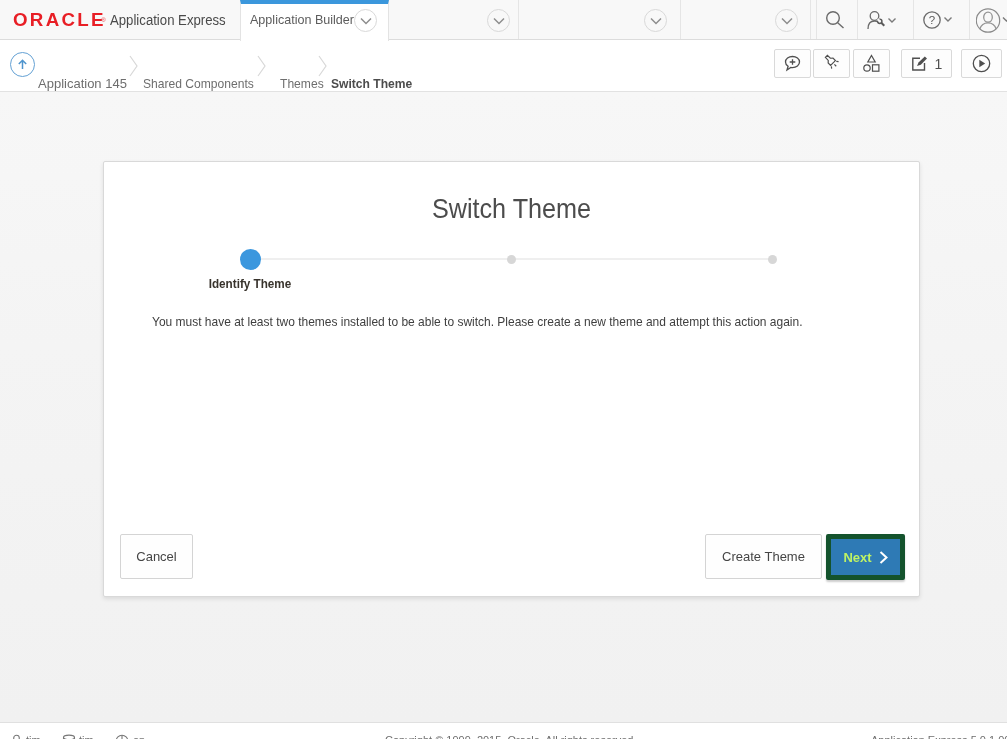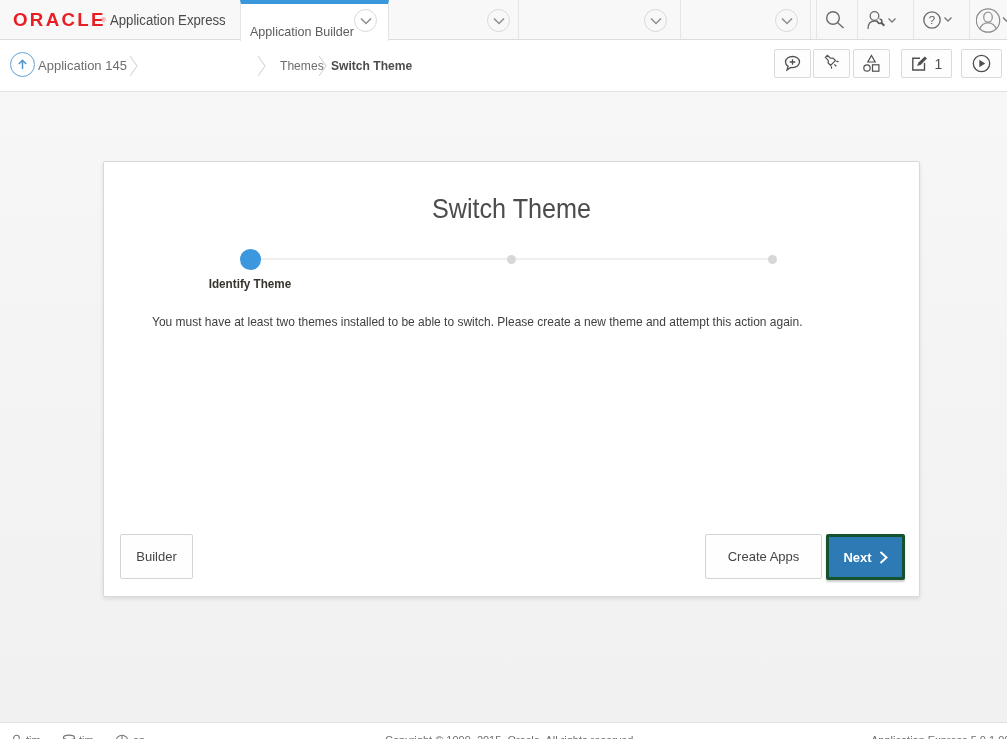--- a/index.html
+++ b/index.html
@@ -10,42 +10,42 @@
 .topbar { position:absolute; top:0; left:0; width:1007px; height:40px; background:#f8f8f8; border-bottom:1px solid #dcdcdc; }
 .hitem { position:absolute; top:0; height:39px; display:flex; align-items:center; }
 .oracle { color:#e81e25; font-weight:bold; font-size:18px; letter-spacing:2.2px; transform:scaleX(1.04); transform-origin:left center; padding-top:2px; }
 .reg { color:#e81e25; font-size:6px; vertical-align:11px; margin-left:-1px; }
 .logotxt { color:#4a4a4a; font-size:15.5px; transform:scaleX(0.85); transform-origin:left center; white-space:nowrap; }
 .tabtxt { color:#5c5c5c; font-size:13.5px; transform:scaleX(0.91); transform-origin:left center; white-space:nowrap; }
 .circ { position:absolute; top:9px; width:23px; height:23px; border:1px solid #d9d9d9; border-radius:50%; display:flex; align-items:center; justify-content:center; }
 .tab-active { position:absolute; left:240px; top:0; width:149px; height:41px; background:#fff; border-top:4px solid #3b97dc; border-left:1px solid #e3e3e3; border-right:1px solid #e3e3e3; z-index:1; }
 .vsep { position:absolute; top:0; height:39px; width:1px; background:#e5e5e5; z-index:2; }
 .hsvg { position:absolute; z-index:2; }
-.htext { position:absolute; z-index:2; top:0; height:39px; display:flex; align-items:flex-end; }
+.htext { position:absolute; z-index:2; top:0; height:39px; display:flex; align-items:center; }
 
 
 .crumbbar { position:absolute; top:40px; left:0; width:1007px; height:52px; background:#fff; border-bottom:1px solid #e2e2e2; }
 .upcirc { position:absolute; left:10px; top:12px; width:25px; height:25px; border:1px solid #64a1d4; border-radius:50%; display:flex; align-items:center; justify-content:center; }
-.crumb { position:absolute; top:0; height:51px; display:flex; align-items:center; font-size:13px; color:#6e6e6e; }
+.crumb { position:absolute; top:0; height:51px; display:flex; align-items:flex-end; font-size:13px; color:#6e6e6e; }
 .crumb span { transform:scaleX(0.93); transform-origin:left center; white-space:nowrap; }
 .crumb.cur { font-weight:bold; color:#4c4c4c; }
 .csep { position:absolute; top:14px; }
 .tbtn { position:absolute; top:9px; height:29px; background:#fdfdfd; border:1px solid #d9d9d9; border-radius:2px; display:flex; align-items:center; justify-content:center; color:#4f4f4f; }
 
 
 .main { position:absolute; top:92px; left:0; width:1007px; height:630px; background:linear-gradient(to bottom,#f7f7f7 0%,#f4f4f4 40%,#f1f1f1 100%); }
 .card { position:absolute; left:103px; top:69px; width:817px; height:436px; background:#fff; border:1px solid #d9d9d9; border-radius:2px; box-shadow:0 2px 4px rgba(0,0,0,0.10); }
 .title { position:absolute; top:31px; left:0; width:100%; text-align:center; font-size:28px; color:#4c4c4c; transform:scaleX(0.9); }
 .track { position:absolute; left:146px; top:96px; width:523px; height:2px; background:#efefef; }
 .dotbig { position:absolute; left:136px; top:87px; width:21px; height:21px; border-radius:50%; background:#3b97de; }
 .dotsm { position:absolute; top:93px; width:9px; height:9px; border-radius:50%; background:#d7d7d7; }
 .steplabel { position:absolute; left:46px; top:114px; width:200px; text-align:center; font-size:13px; font-weight:bold; color:#38332c; transform:scaleX(0.9); }
 .msg { position:absolute; left:48px; top:152px; font-size:13px; color:#3f3f3f; white-space:nowrap; transform:scaleX(0.922); transform-origin:left center; }
 .btn { position:absolute; top:372px; height:45px; background:#fefefe; border:1px solid #d4d4d4; border-radius:2px; font-size:13px; color:#454545; display:flex; align-items:center; justify-content:center; }
-.btn-hot { background:#2e7ab5; border:3px solid #14532d; color:#ffffff; font-weight:bold; box-shadow:0 2px 2px rgba(0,0,0,0.2); height:46px; }
+.btn-hot { background:#2e7ab5; border:5px solid #14532d; color:#bef264; font-weight:bold; box-shadow:0 2px 2px rgba(0,0,0,0.2); height:46px; }
 
 
 .footer { position:absolute; top:722px; left:0; width:1007px; height:17px; background:#fff; border-top:1px solid #e0e0e0; }
 .fitem { position:absolute; top:11px; font-size:11px; color:#6e6e6e; white-space:nowrap; }
 </style>
 </head>
 <body>
 
 <div class="topbar">
   <div class="hitem" style="left:13px;">
@@ -118,20 +118,23 @@
       <svg width="13" height="13" viewBox="0 0 13 13">
         <path d="M6.5 11 L6.5 2.5 M2.8 6 L6.5 2.3 L10.2 6" fill="none" stroke="#4f94cd" stroke-width="1.5"></path>
       </svg>
     </div>
   <div class="crumb" style="left:38px;">
       <span style="transform:scaleX(1);">Application 145</span>
     </div>
   <svg class="csep" style="left:128px;" width="11" height="24" viewBox="0 0 11 24">
       <polyline points="2,2 9,12 2,22" fill="none" stroke="#d8d8d8" stroke-width="1.2"></polyline>
     </svg>
+  <div class="crumb" style="left:143px;">
+      <span>Shared Components</span>
+    </div>
   <svg class="csep" style="left:256px;" width="11" height="24" viewBox="0 0 11 24">
       <polyline points="2,2 9,12 2,22" fill="none" stroke="#d8d8d8" stroke-width="1.2"></polyline>
     </svg>
   <div class="crumb" style="left:280px;">
       <span>Themes</span>
     </div>
   <svg class="csep" style="left:317px;" width="11" height="24" viewBox="0 0 11 24">
       <polyline points="2,2 9,12 2,22" fill="none" stroke="#d8d8d8" stroke-width="1.2"></polyline>
     </svg>
   <div class="crumb cur" style="left:331px;">
@@ -176,22 +179,22 @@
 
 <div class="main">
   <div class="card">
     <div class="title">Switch Theme</div>
     <div class="track"></div>
     <div class="dotsm" style="left:403px;"></div>
     <div class="dotsm" style="left:664px;"></div>
     <div class="dotbig"></div>
     <div class="steplabel">Identify Theme</div>
     <div class="msg">You must have at least two themes installed to be able to switch. Please create a new theme and attempt this action again.</div>
-    <div class="btn" style="left:16px; width:73px;">Builder</div>
-    <div class="btn" style="left:601px; width:117px;">Create Apps</div>
+    <div class="btn" style="left:16px; width:73px;">Cancel</div>
+    <div class="btn" style="left:601px; width:117px;">Create Theme</div>
     <div class="btn btn-hot" style="left:722px; width:79px;">Next
       <svg width="9" height="13" viewBox="0 0 9 13" style="margin-left:7px;">
           <polyline points="1.5,1 7.5,6.5 1.5,12" fill="none" stroke="#fff" stroke-width="2"></polyline>
         </svg>
     </div>
   </div>
 </div>
 
 <div class="footer">
   <div class="fitem" style="left:10px;"><svg width="13" height="13" viewBox="0 0 13 13" style="vertical-align:-2px;">

